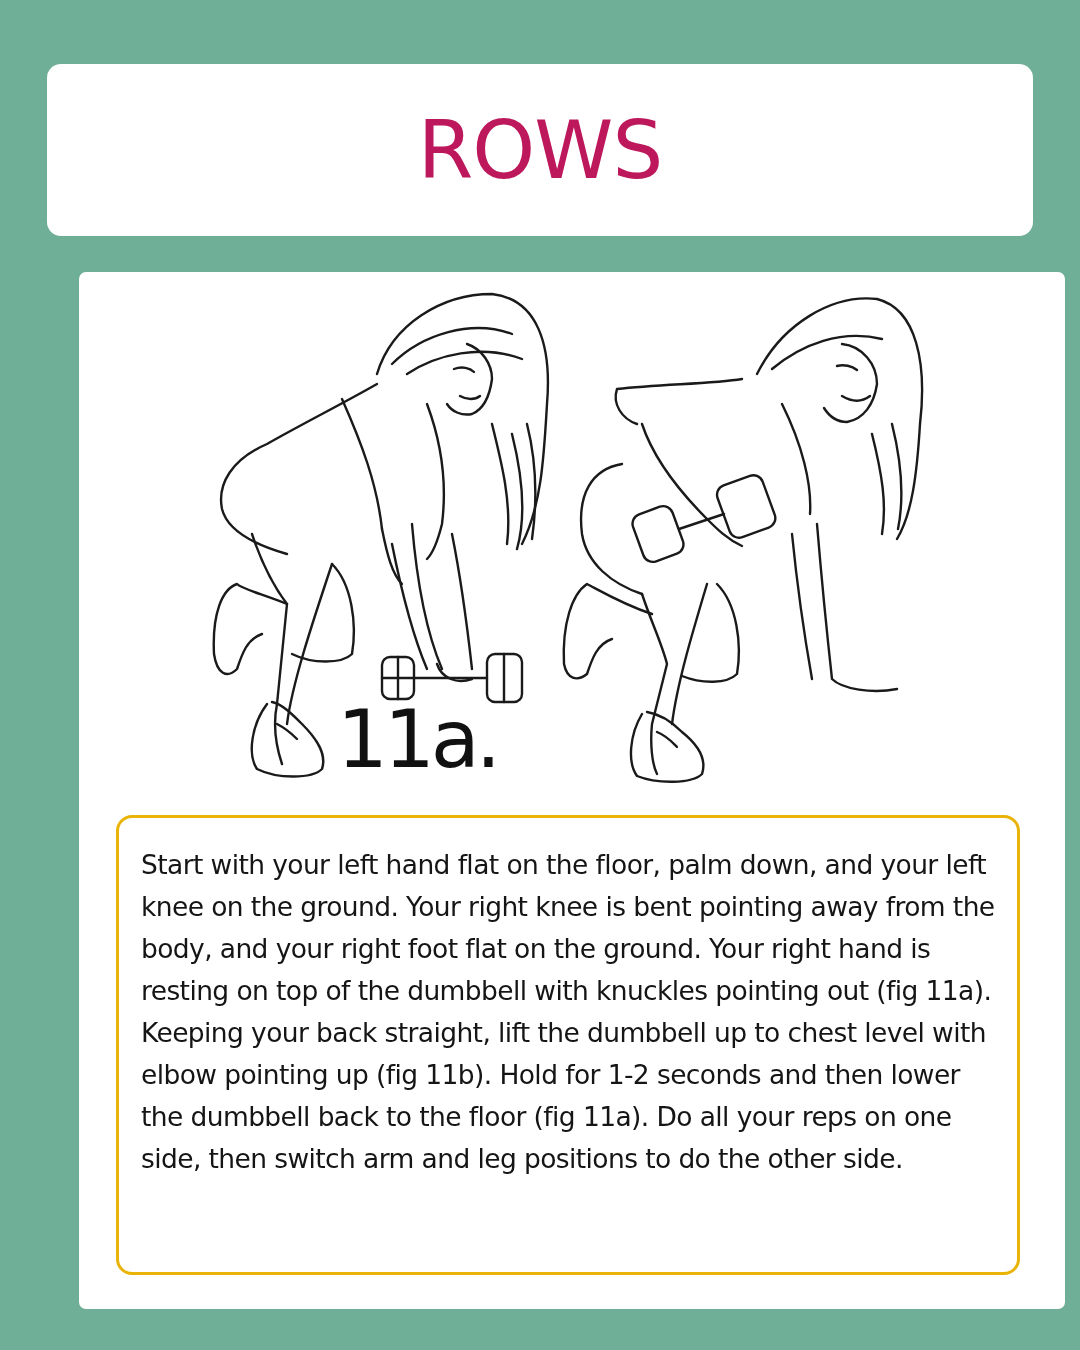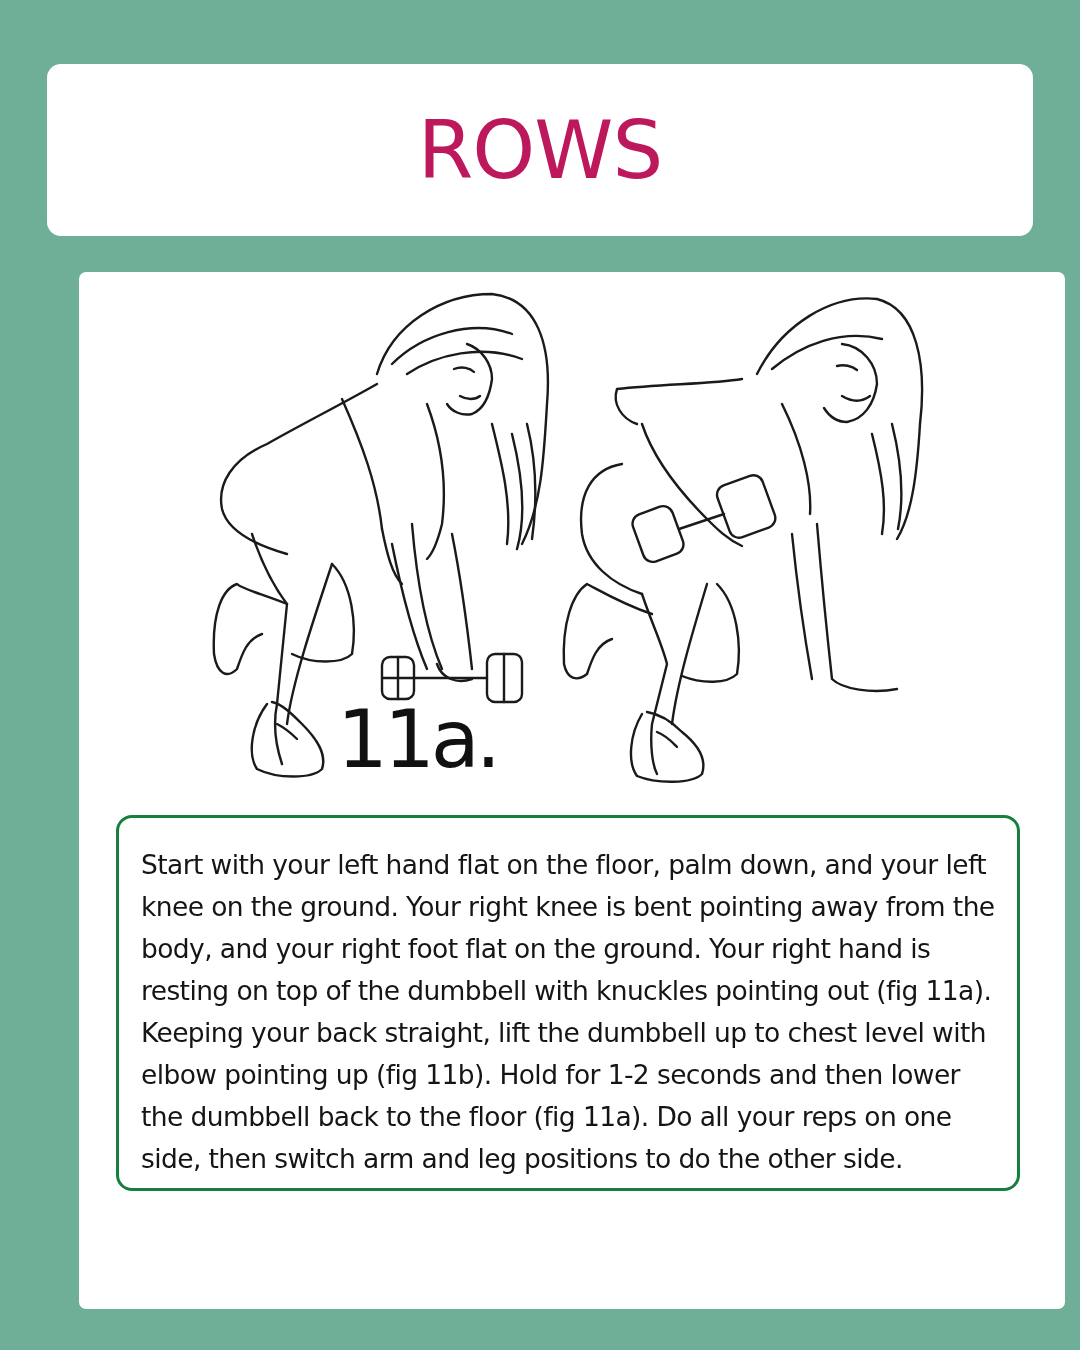--- a/index.html
+++ b/index.html
@@ -39,22 +39,22 @@
       font-family: "DejaVu Sans", sans-serif;
       font-size: 80px;
       color: #111;
       letter-spacing: -4px;
       line-height: 1;
     }
     .label-a { left: 258px; top: 428px; }
     .label-b { left: 644px; top: 428px; }
     .text-box {
       position: absolute; left: 37px; top: 543px;
-      width: 904px; height: 376px;
-      border: 3px solid #15803d;
+      width: 904px; height: 460px;
+      border: 3px solid #eab308;
       border-radius: 16px;
       box-sizing: border-box;
       padding: 26px 22px 0 22px;
     }
     .text-box p {
       margin: 0;
       font-family: "DejaVu Sans", sans-serif;
       font-size: 26.5px;
       line-height: 42px;
       color: #151515;

